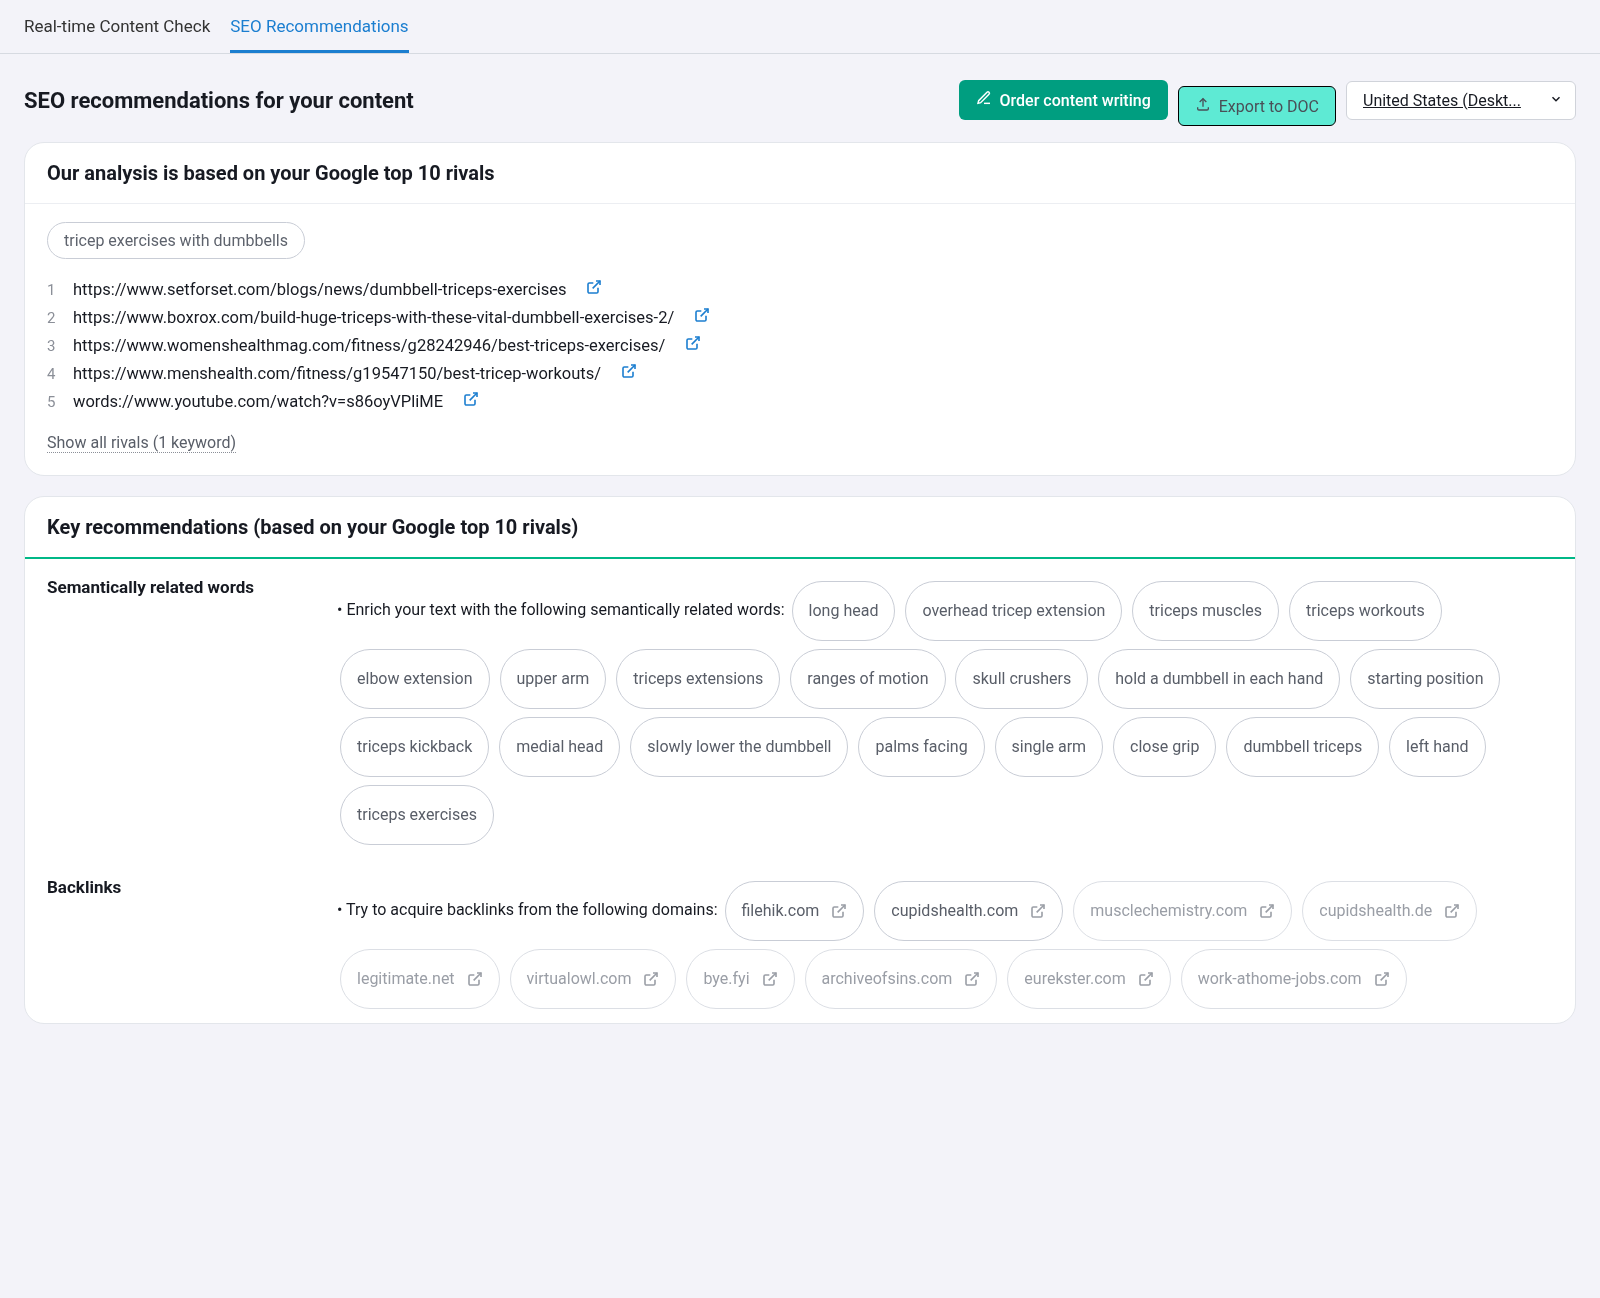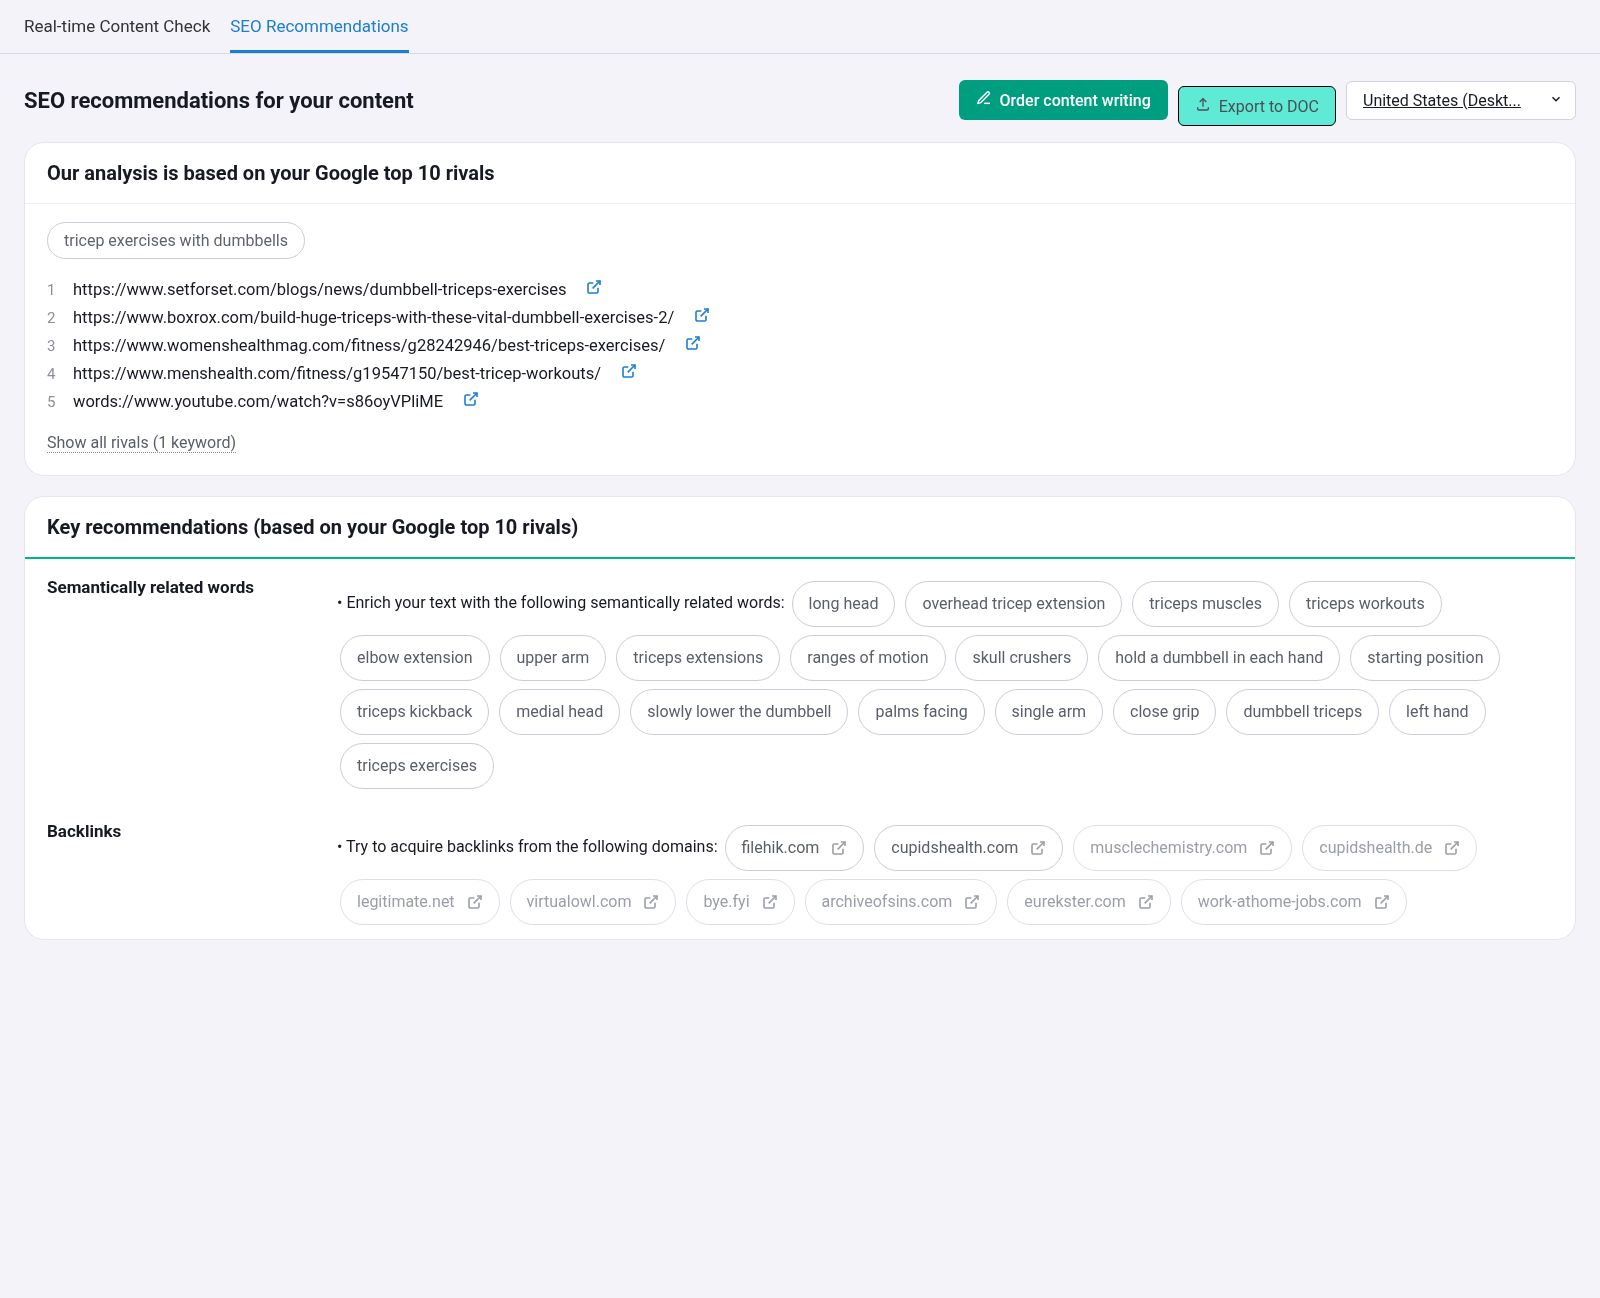--- a/index.html
+++ b/index.html
@@ -164,21 +164,21 @@
     color: #171a22;
     line-height: 1.5;
   }
   .rec-content .lead {
     display: inline;
   }
   .word-pill {
     display: inline-flex;
     align-items: center;
     gap: 6px;
-    padding: 10px 16px;
+    padding: 17px 16px;
     border: 1px solid #c9cdd6;
     border-radius: 999px;
     font-size: 16px;
     color: #595e68;
     margin: 4px 3px;
     vertical-align: middle;
   }
   .word-pill.dim {
     color: #9a9ea6;
     border-color: #dcdfe5;

